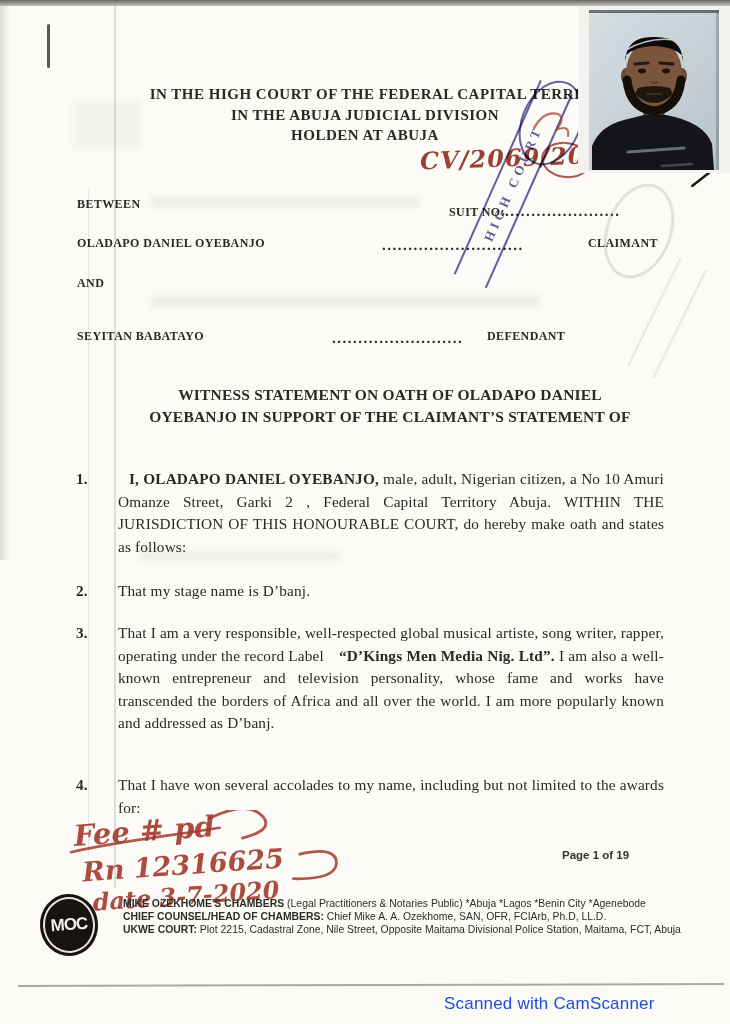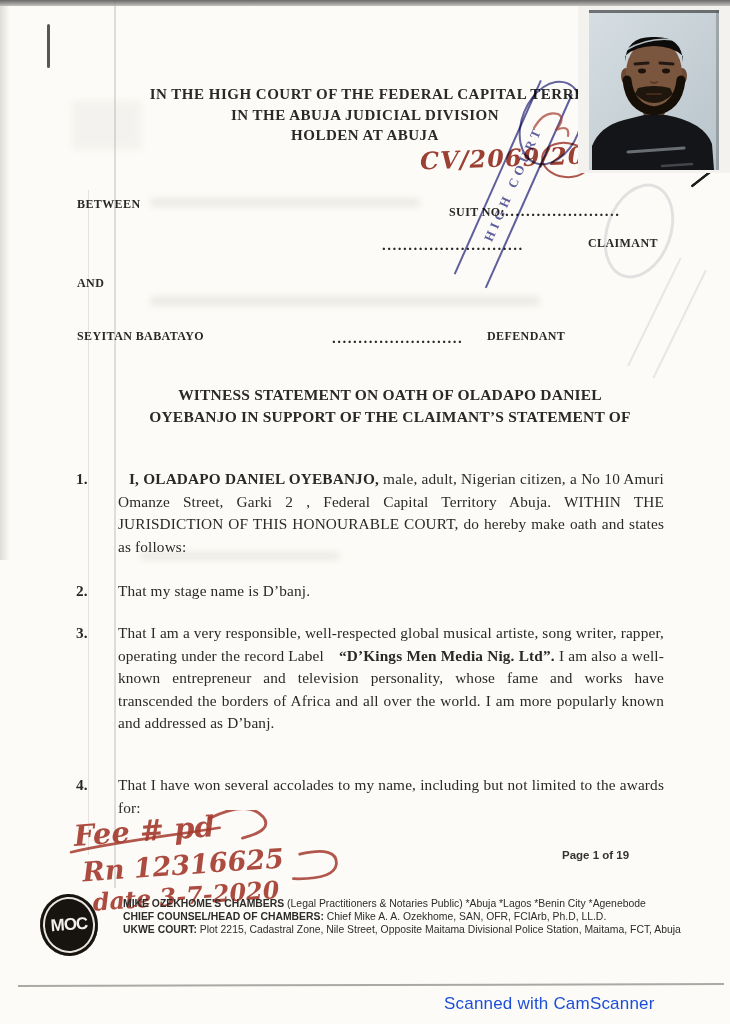--- a/index.html
+++ b/index.html
@@ -83,20 +83,21 @@
   </div>
 
   <div class="abs case-number">CV/2069/2020</div>
   <div class="abs case-circle"></div>
 
   <div class="abs caption" style="left:77px;top:197px;">BETWEEN</div>
   <div class="abs" style="left:449px;top:202px;text-align:right;">
     <span class="caption">SUIT NO:</span><span class="dots">......................</span>
   </div>
 
+  <div class="abs caption" style="left:77px;top:236px;">OLADAPO DANIEL OYEBANJO</div>
   <div class="abs dots" style="left:382px;top:237px;">...........................</div>
   <div class="abs caption" style="left:588px;top:236px;">CLAIMANT</div>
 
   <div class="abs caption" style="left:77px;top:276px;text-align:center;">AND</div>
 
   <div class="abs caption" style="left:77px;top:329px;">SEYITAN BABATAYO</div>
   <div class="abs dots" style="left:332px;top:330px;">.........................</div>
   <div class="abs caption" style="left:487px;top:329px;">DEFENDANT</div>
 
   <div class="abs doc-title">

